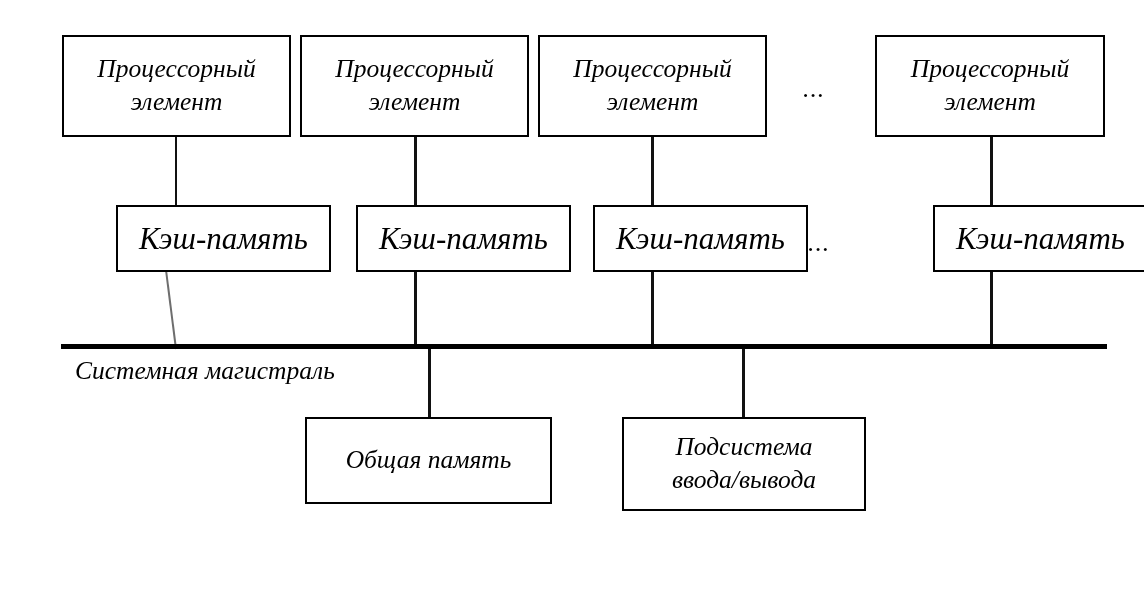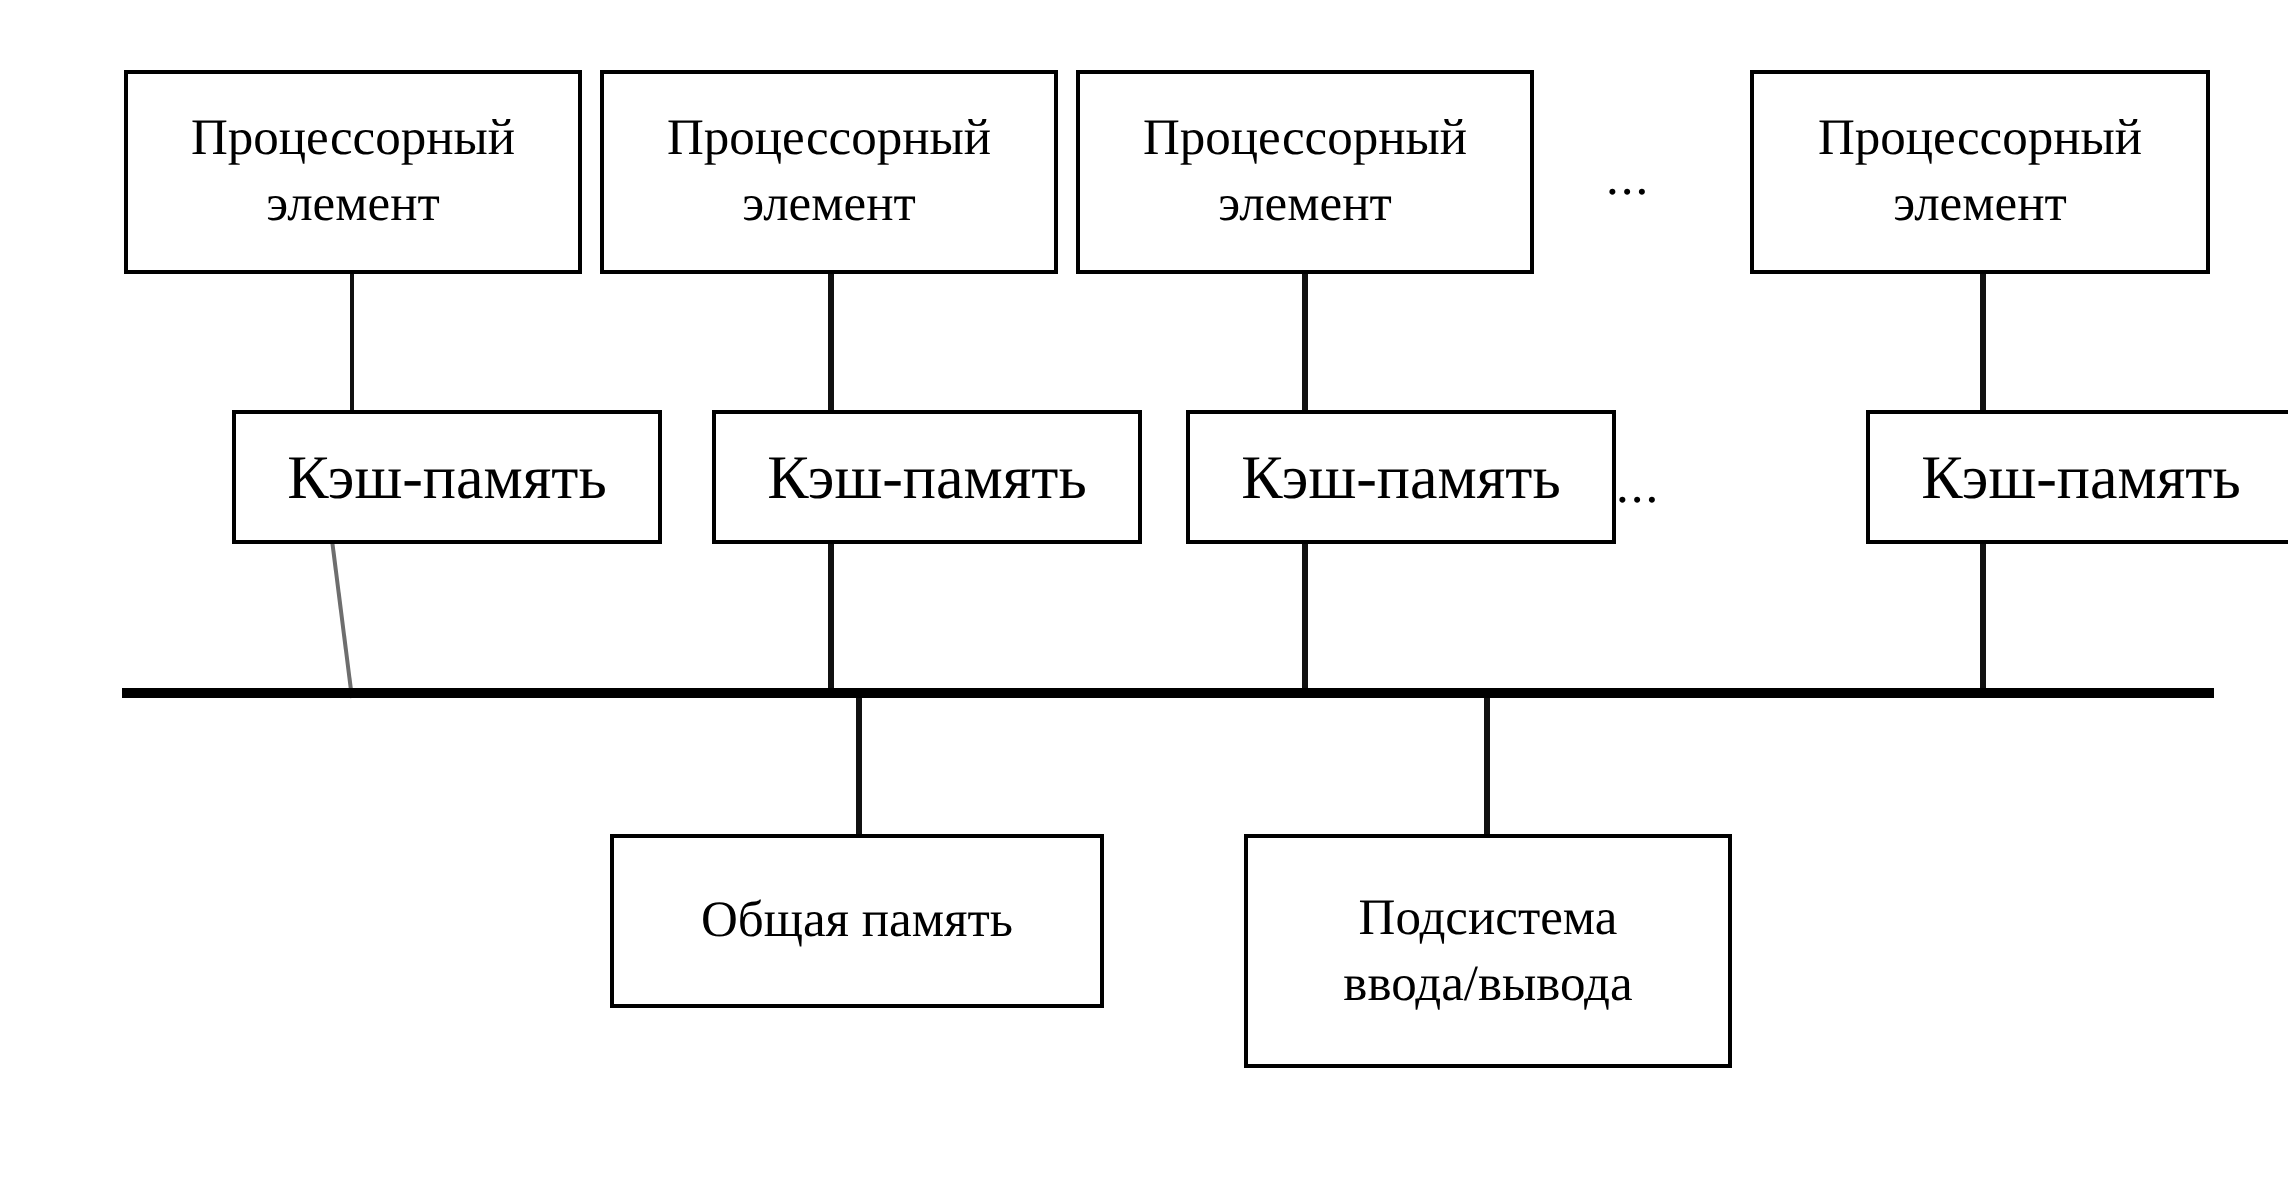--- a/index.html
+++ b/index.html
@@ -9,20 +9,21 @@
     background: #ffffff;
   }
   #canvas {
     position: relative;
     width: 1144px;
     height: 592px;
     background: #ffffff;
     font-family: "Liberation Serif", "DejaVu Serif", serif;
     color: #000000;
     overflow: hidden;
+    font-style: italic;
   }
 
   
   .node {
     position: absolute;
     box-sizing: border-box;
     border: 2px solid #000000;
     background: #ffffff;
     display: flex;
     align-items: center;
@@ -118,26 +119,27 @@
   <svg style="position:absolute; left:160px; top:270px; width:40px; height:80px; z-index:1;" viewBox="0 0 40 80" preserveAspectRatio="none">
     <line x1="6" y1="0" x2="16" y2="79" stroke="#6e6e6e" stroke-width="2"></line>
   </svg>
 
   <div class="vline" style="left:414px; top:272px; width:3px; height:77px;"></div>
   <div class="vline" style="left:651px; top:272px; width:3px; height:77px;"></div>
   <div class="vline" style="left:990px; top:272px; width:3px; height:77px;"></div>
 
   <div class="bus" style="left:61px; top:344px; width:1046px; height:5px;"></div>
 
+  <div class="freetext bus-label" style="left:75px; top:356px;">Системная магистраль</div>
 
   <div class="vline" style="left:428px; top:348px; width:3px; height:70px;"></div>
   <div class="vline" style="left:742px; top:348px; width:3px; height:70px;"></div>
 
   <div class="node bottombox" style="left:305px; top:417px; width:247px; height:87px;">
     <span class="label">Общая память</span>
   </div>
 
-  <div class="node bottombox" style="left:622px; top:417px; width:244px; height:117px;">
+  <div class="node bottombox" style="left:622px; top:417px; width:244px; height:94px;">
     <span class="label">Подсистема
 ввода/вывода</span>
   </div>
 
 </div>
 
 </body></html>

